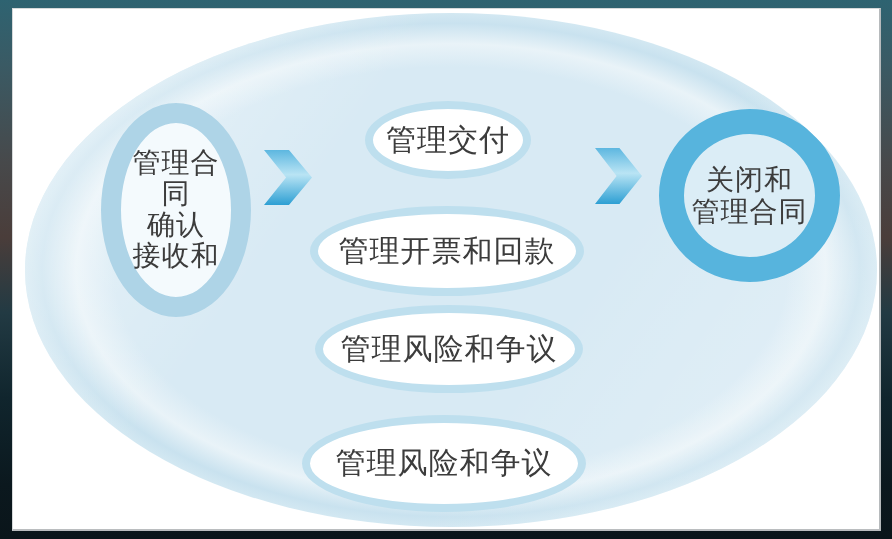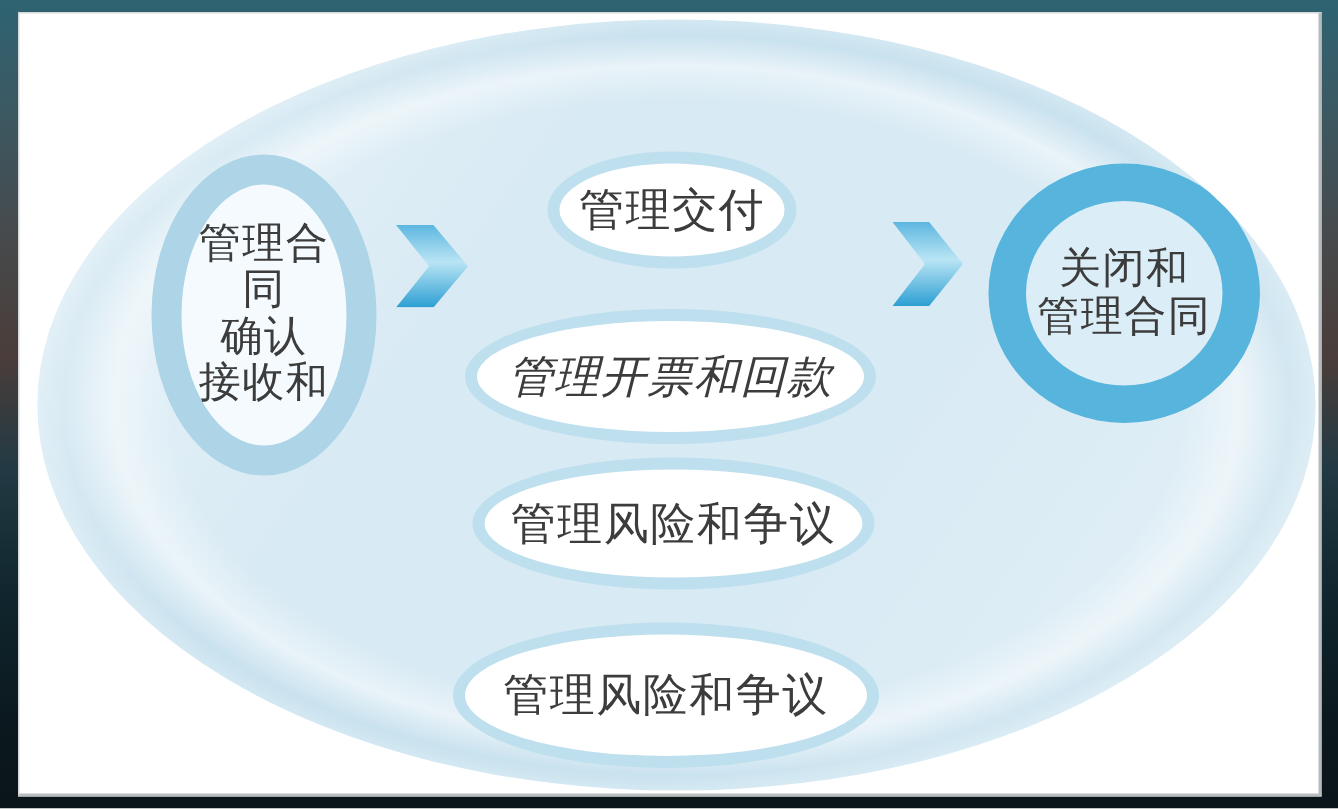--- a/index.html
+++ b/index.html
@@ -50,21 +50,21 @@
     border:20px solid var(--start-ring,#aed4e7);
     background:#f4fafd;
     font-size:28px;line-height:1.1;
   }
   .node-mid{
     border:8px solid var(--process-ring,#bedfee);
     background:#ffffff;
     font-size:30px;white-space:nowrap;
   }
   .node-mid-1{left:340px;top:88px;width:166px;height:78px;}
-  .node-mid-2{left:285px;top:193px;width:274px;height:90px;font-style:italic;}
+  .node-mid-2{left:285px;top:193px;width:274px;height:90px;}
   .node-mid-3{left:290px;top:292px;width:268px;height:88px;}
   .node-mid-4{left:277px;top:402px;width:284px;height:97px;}
   .node-end{
     left:634px;top:96px;width:181px;height:173px;
     border:25px solid var(--end-ring,#57b4dd);
     background:#dbedf6;
     font-size:28px;line-height:1.12;
   }
   .chevron{
     position:absolute;

